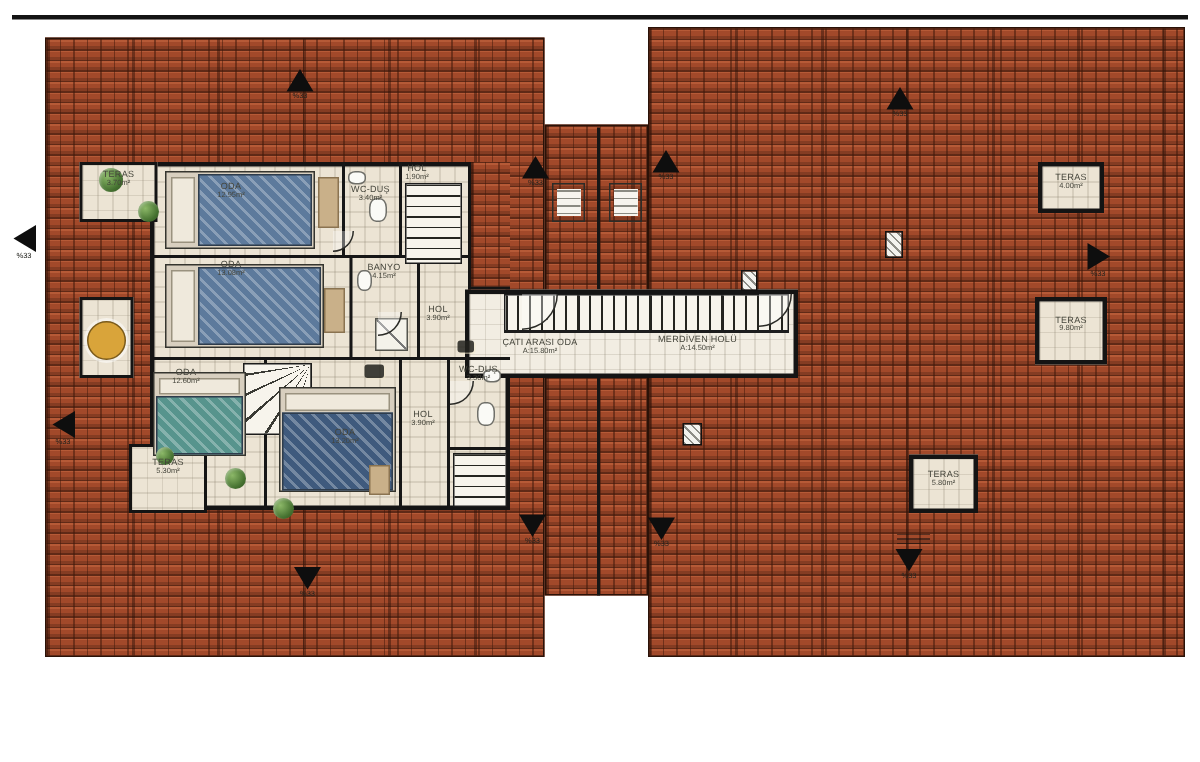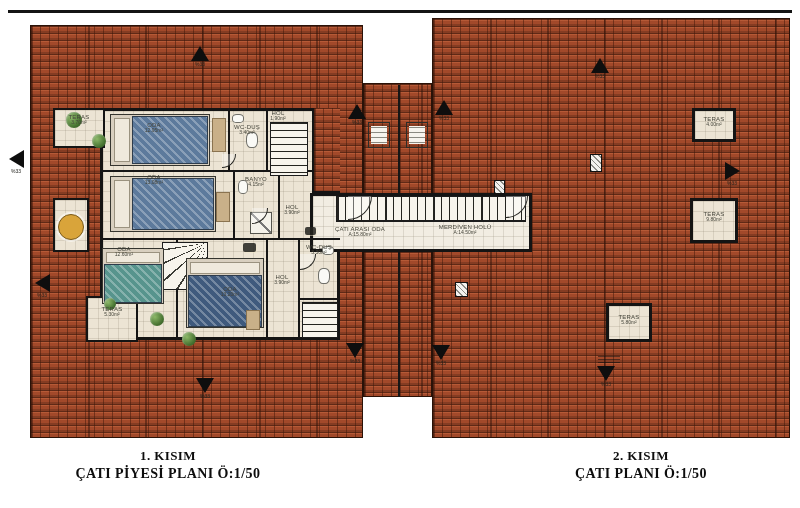--- a/index.html
+++ b/index.html
@@ -286,22 +286,14 @@
   <div class="lbl" style="left:690px;top:211px;width:48px;">
       <span class="nm">TERAS</span>
       <span class="ar">9.80m²</span>
     </div>
   <div class="lbl" style="left:606px;top:314px;width:46px;">
       <span class="nm">TERAS</span>
       <span class="ar">5.80m²</span>
     </div>
 
 
-  <div class="caption" style="left:48px;top:448px;width:240px;">
-    <div class="cap1">1. KISIM</div>
-    <div class="cap2">ÇATI PİYESİ PLANI Ö:1/50</div>
-  </div>
-  <div class="caption" style="left:518px;top:448px;width:246px;">
-    <div class="cap1">2. KISIM</div>
-    <div class="cap2">ÇATI PLANI Ö:1/50</div>
-  </div>
 
 </div>
 
 </body></html>

